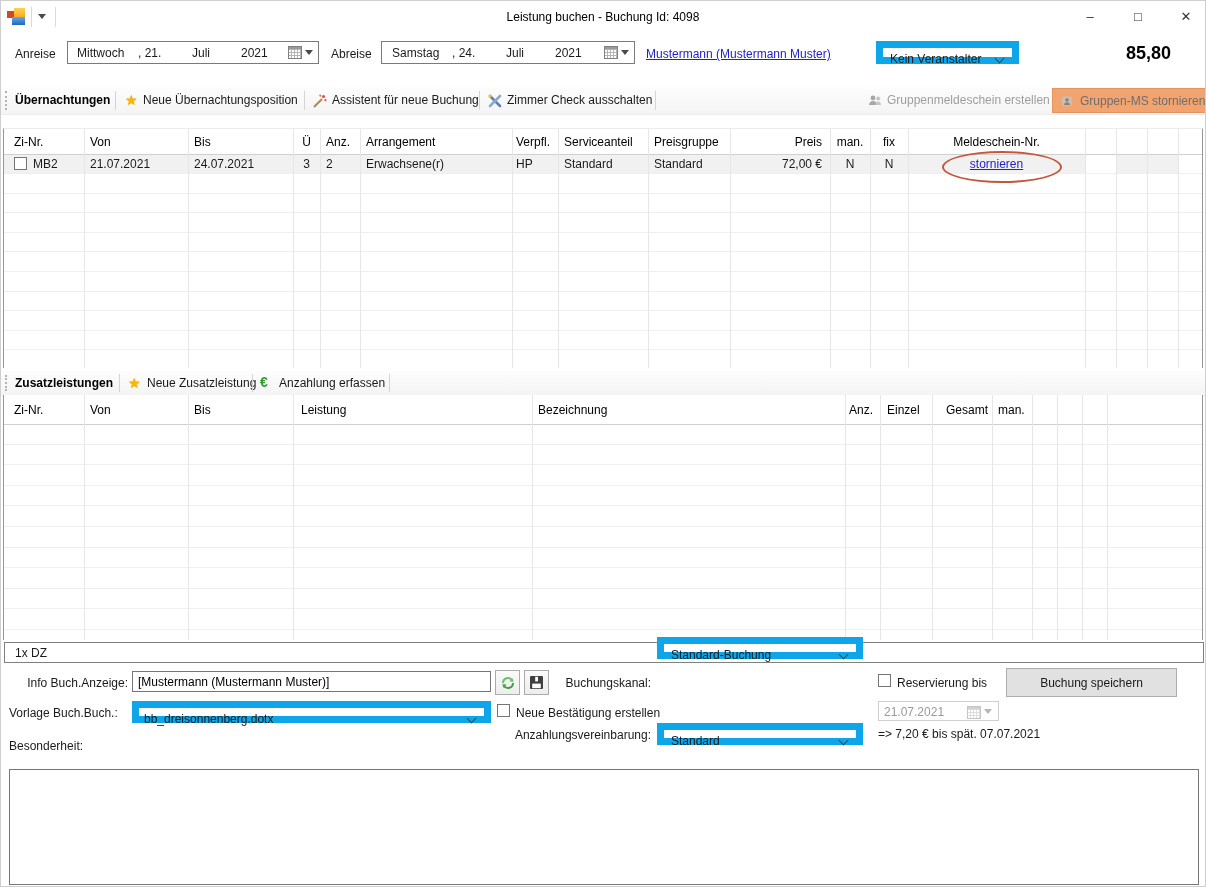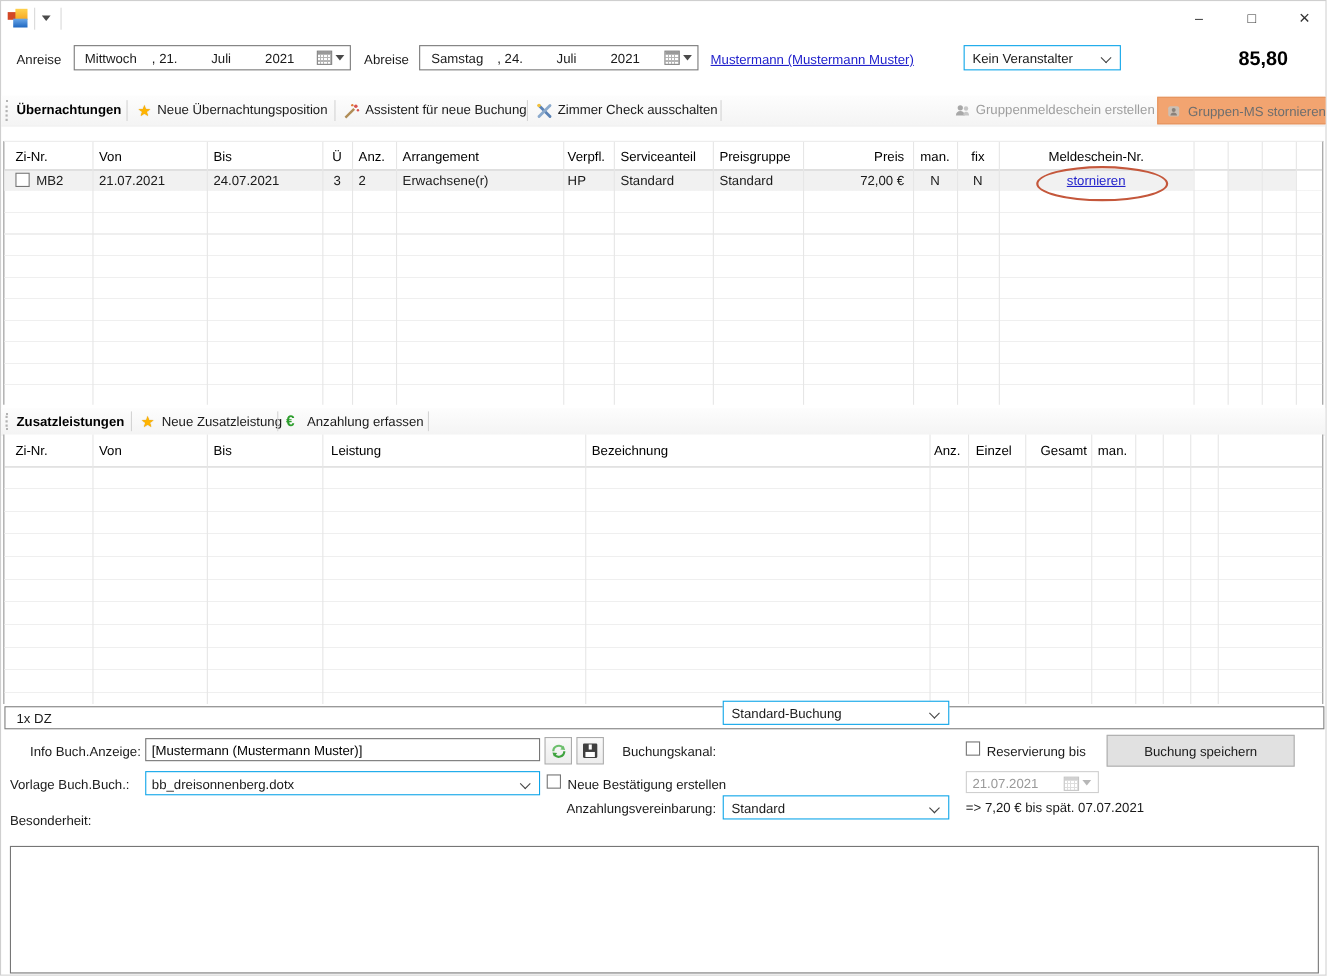--- a/index.html
+++ b/index.html
@@ -19,21 +19,21 @@
   
   .lbl{white-space:nowrap;}
   .picker{height:23px;background:#fff;border:1px solid #7a7a7a;box-sizing:border-box;}
   .picker span{position:absolute;top:4px;white-space:nowrap;}
   .calicon{position:absolute;width:12px;height:11px;top:5px;border:1px solid #808080;background-color:#fff;
     background-image:
       linear-gradient(#9a9a9a 0 2px, rgba(0,0,0,0) 2px),
       repeating-linear-gradient(to right, rgba(0,0,0,0) 0 2px, #b5b5b5 2px 3px),
       repeating-linear-gradient(to bottom, rgba(0,0,0,0) 0 2px, #b5b5b5 2px 3px);}
   .link{color:#2222cc;text-decoration:underline;white-space:nowrap;cursor:pointer;}
-  .combo{height:23px;background:#fff;border:1px solid #0ea5e9;box-sizing:border-box;}
+  .combo{height:23px;background:#fff;border:7px solid #0ea5e9;box-sizing:border-box;}
   .combo .val{position:absolute;left:7px;top:4px;white-space:nowrap;}
   .chev{position:absolute;right:9px;top:7px;width:6px;height:6px;border-right:1.4px solid #444;border-bottom:1.4px solid #444;transform:rotate(45deg);}
   .total{font-size:18px;font-weight:bold;color:#000;text-align:right;}
   
   .toolbar{left:0;right:0;background:linear-gradient(#fdfdfd,#f4f4f4);border-bottom:1px solid #ececec;}
   .grip{top:4px;left:4px;bottom:4px;border-left:2px dotted #b3b3b3;width:2px;}
   .tb-title{font-weight:bold;color:#000;white-space:nowrap;}
   .tb-item{white-space:nowrap;color:#1a1a1a;cursor:pointer;}
   .tb-vsep{width:1px;background:#d4d4d4;}
   .tb-disabled{color:#9e9e9e;}
@@ -69,20 +69,21 @@
     <i style="left:0;top:3px;width:8px;height:7px;background:#d24726;"></i>
     <i style="left:7px;top:0;width:11px;height:10px;background:linear-gradient(#ffd24d,#f5a623);"></i>
     <i style="left:5px;top:9px;width:13px;height:8px;background:linear-gradient(#6aa7e8,#1e66c0);"></i>
   </div>
   <div class="abs tbsep" style="left:30px;top:6px;height:20px;"></div>
   <div class="abs" style="left:37px;top:13px;cursor:pointer;">
     <div class="ddarrow"></div>
   </div>
   <div class="abs tbsep" style="left:54px;top:6px;height:20px;"></div>
 
+  <div class="abs title">Leistung buchen - Buchung Id: 4098</div>
   <div class="abs winbtn" style="left:1076px;">–</div>
   <div class="abs winbtn" style="left:1124px;">□</div>
   <div class="abs winbtn" style="left:1172px;">✕</div>
 
   <div class="abs lbl" style="left:14px;top:46px;">Anreise</div>
   <div class="abs picker" style="left:66px;top:40px;width:252px;">
     <span style="left:9px;">Mittwoch</span>
     <span style="left:70px;">, 21.</span>
     <span style="left:124px;">Juli</span>
     <span style="left:173px;">2021</span>

